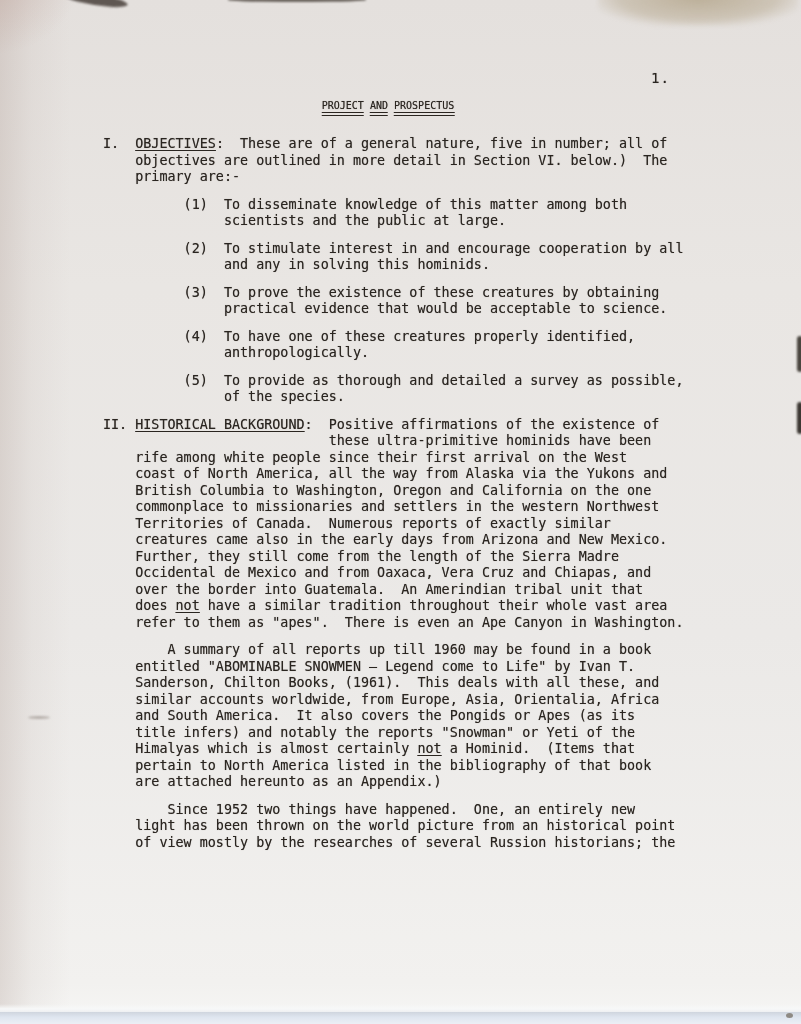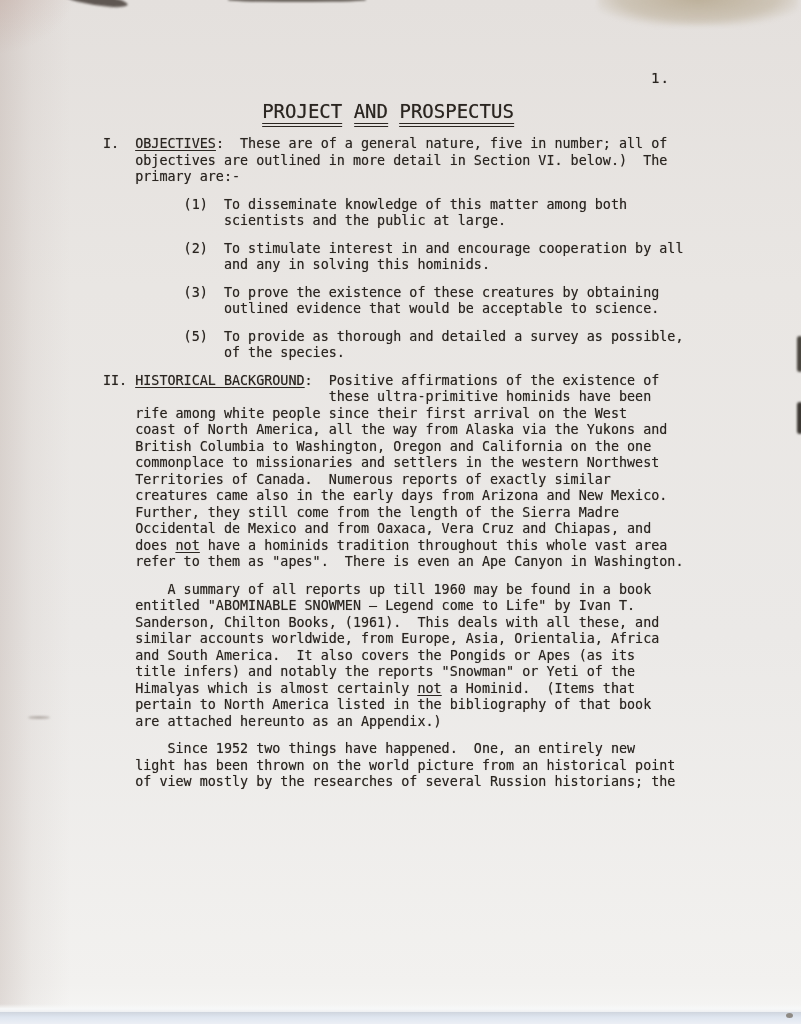--- a/index.html
+++ b/index.html
@@ -67,21 +67,21 @@
     background:#8e8a84;border-radius:50%;filter:blur(0.6px);
   }
   
   .page-number{
     position:absolute;left:651px;top:70px;
     font-size:14px;letter-spacing:1px;
     text-shadow:0 0 0.7px rgba(42,37,32,0.6);
   }
   .doc-title{
     position:absolute;left:388px;top:100px;transform:translateX(-50%);
-    font-size:19px;white-space:pre;
+    font-size:10px;white-space:pre;
     text-shadow:0 0 0.7px rgba(42,37,32,0.6);
   }
   .title-word{
     display:inline-block;
     border-bottom:4px double var(--ink);
     padding-bottom:1px;
   }
   .doc-body{
     position:absolute;left:103px;top:136px;
     font-size:13.4px;line-height:16.5px;
@@ -118,38 +118,43 @@
       <div class="block">
         <div class="line"><span>          (1)  To disseminate knowledge of this matter among both</span></div>
         <div class="line"><span>               scientists and the public at large.</span></div>
       </div>
       <div class="block">
         <div class="line"><span>          (2)  To stimulate interest in and encourage cooperation by all</span></div>
         <div class="line"><span>               and any in solving this hominids.</span></div>
       </div>
       <div class="block">
         <div class="line"><span>          (3)  To prove the existence of these creatures by obtaining</span></div>
-        <div class="line"><span>               outlined evidence that would be acceptable to science.</span></div>
+        <div class="line"><span>               practical evidence that would be acceptable to science.</span></div>
+      </div>
+      <div class="block">
+        <div class="line"><span>          (4)  To have one of these creatures properly identified,</span></div>
+        <div class="line"><span>               anthropologically.</span></div>
       </div>
       <div class="block">
         <div class="line"><span>          (5)  To provide as thorough and detailed a survey as possible,</span></div>
         <div class="line"><span>               of the species.</span></div>
       </div>
       <div class="block">
         <div class="line"><span>II. </span><span class="u">HISTORICAL BACKGROUND</span><span>:  Positive affirmations of the existence of</span></div>
         <div class="line"><span>                            these ultra-primitive hominids have been</span></div>
         <div class="line"><span>    rife among white people since their first arrival on the West</span></div>
         <div class="line"><span>    coast of North America, all the way from Alaska via the Yukons and</span></div>
         <div class="line"><span>    British Columbia to Washington, Oregon and California on the one</span></div>
         <div class="line"><span>    commonplace to missionaries and settlers in the western Northwest</span></div>
         <div class="line"><span>    Territories of Canada.  Numerous reports of exactly similar</span></div>
         <div class="line"><span>    creatures came also in the early days from Arizona and New Mexico.</span></div>
         <div class="line"><span>    Further, they still come from the length of the Sierra Madre</span></div>
         <div class="line"><span>    Occidental de Mexico and from Oaxaca, Vera Cruz and Chiapas, and</span></div>
-        <div class="line"><span>    does </span><span class="u">not</span><span> have a hominids tradition throughout this whole vast area</span></div>
+        <div class="line"><span>    over the border into Guatemala.  An Amerindian tribal unit that</span></div>
+        <div class="line"><span>    does </span><span class="u">not</span><span> have a similar tradition throughout their whole vast area</span></div>
         <div class="line"><span>    refer to them as "apes".  There is even an Ape Canyon in Washington.</span></div>
       </div>
       <div class="block">
         <div class="line"><span>        A summary of all reports up till 1960 may be found in a book</span></div>
         <div class="line"><span>    entitled "ABOMINABLE SNOWMEN — Legend come to Life" by Ivan T.</span></div>
         <div class="line"><span>    Sanderson, Chilton Books, (1961).  This deals with all these, and</span></div>
         <div class="line"><span>    similar accounts worldwide, from Europe, Asia, Orientalia, Africa</span></div>
         <div class="line"><span>    and South America.  It also covers the Pongids or Apes (as its</span></div>
         <div class="line"><span>    title infers) and notably the reports "Snowman" or Yeti of the</span></div>
         <div class="line"><span>    Himalyas which is almost certainly </span><span class="u">not</span><span> a Hominid.  (Items that</span></div>

